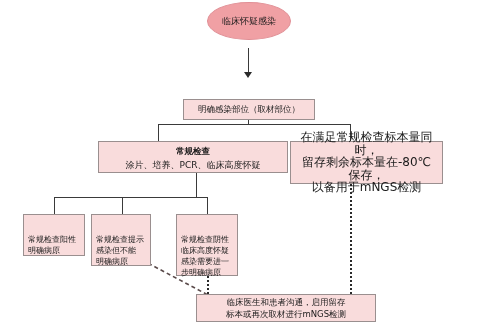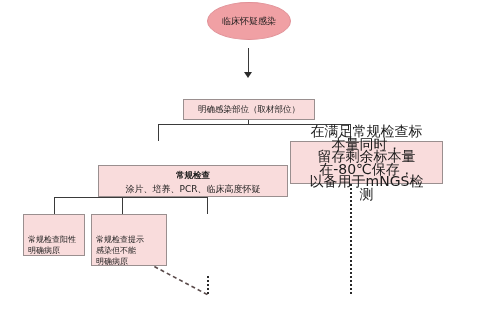--- a/index.html
+++ b/index.html
@@ -65,52 +65,51 @@
     margin-top: 20px;
   }
   
   #node-routine {
     left: 98px;
     top: 141px;
     width: 190px;
     height: 32px;
     flex-direction: column;
     padding-top: 2px;
-    margin-top: 24px;
   }
   #node-routine .line1 {
     font-weight: bold;
     font-size: 8.5px;
     line-height: 13px;
   }
   #node-routine .line2 {
     font-size: 9px;
     line-height: 14px;
   }
   
   #node-storage {
     left: 290px;
     top: 141px;
     width: 153px;
     height: 43px;
-    font-size: 14px;
+    font-size: 12px;
     line-height: 12.5px;
-    padding: 2px 13px;
+    padding: 2px 7px;
   }
   
   #node-pos {
     left: 23px;
     top: 214px;
     width: 62px;
     height: 42px;
   }
   #node-unclear {
     left: 91px;
     top: 214px;
-    width: 76px;
+    width: 60px;
     height: 52px;
   }
   #node-neg {
     left: 176px;
     top: 214px;
     width: 62px;
     height: 62px;
   }
   
   #node-final {
@@ -201,15 +200,25 @@
     <span class="txt lefttext">常规检查阳性
 明确病原</span>
   </div>
 
   <div class="node" id="node-unclear">
     <span class="txt lefttext">常规检查提示
 感染但不能
 明确病原</span>
   </div>
 
-
+  <div class="node" id="node-neg">
+    <span class="txt lefttext">常规检查阴性
+临床高度怀疑
+感染需要进一
+步明确病原</span>
+  </div>
+
+  <div class="node center" id="node-final">
+    <span class="txt">临床医生和患者沟通，启用留存
+标本或再次取材进行mNGS检测</span>
+  </div>
 
 </div>
 
 </body></html>

